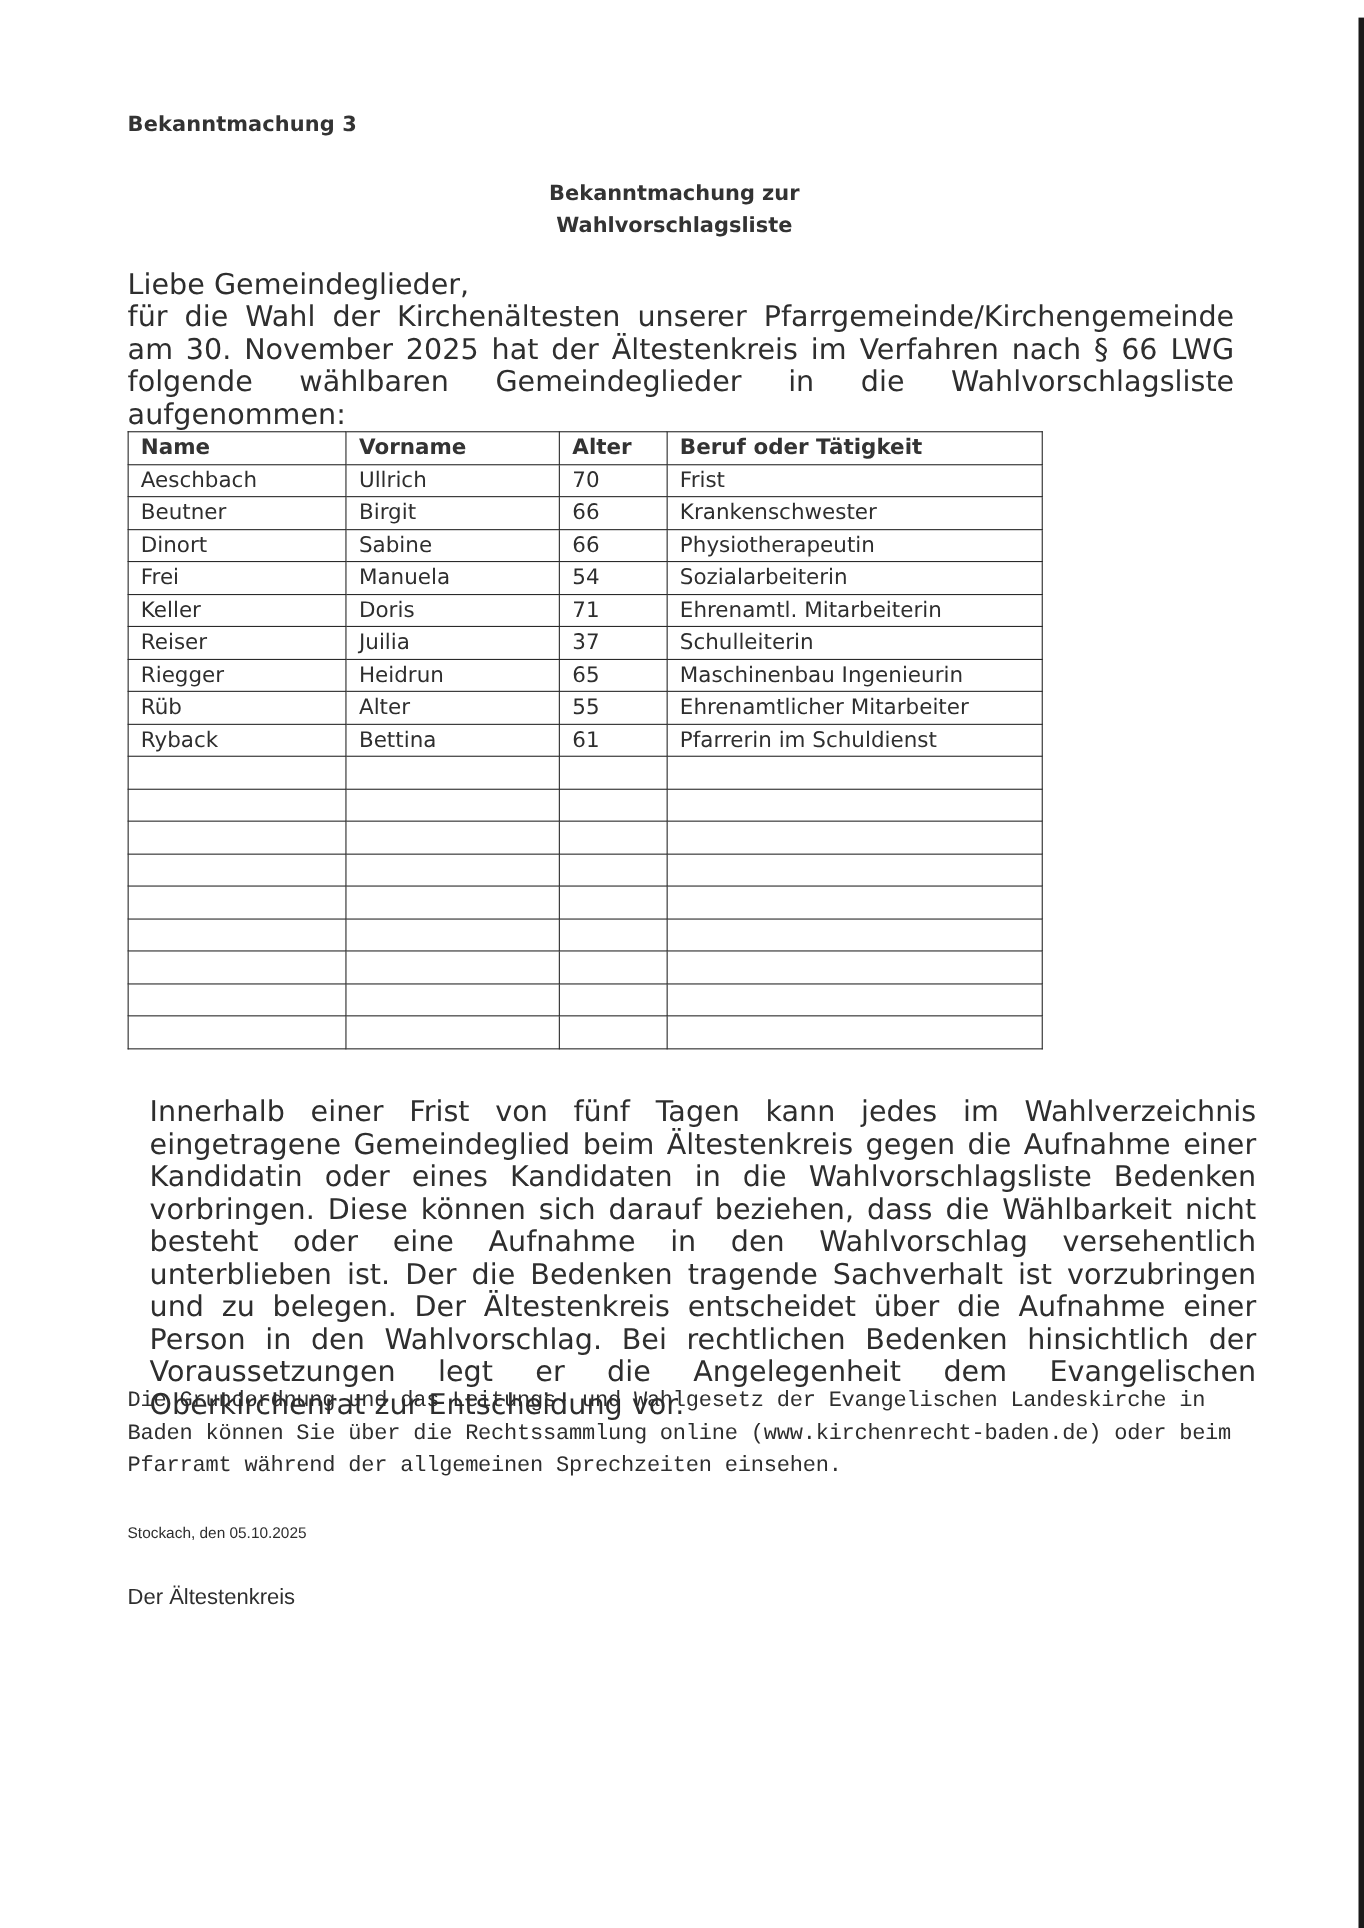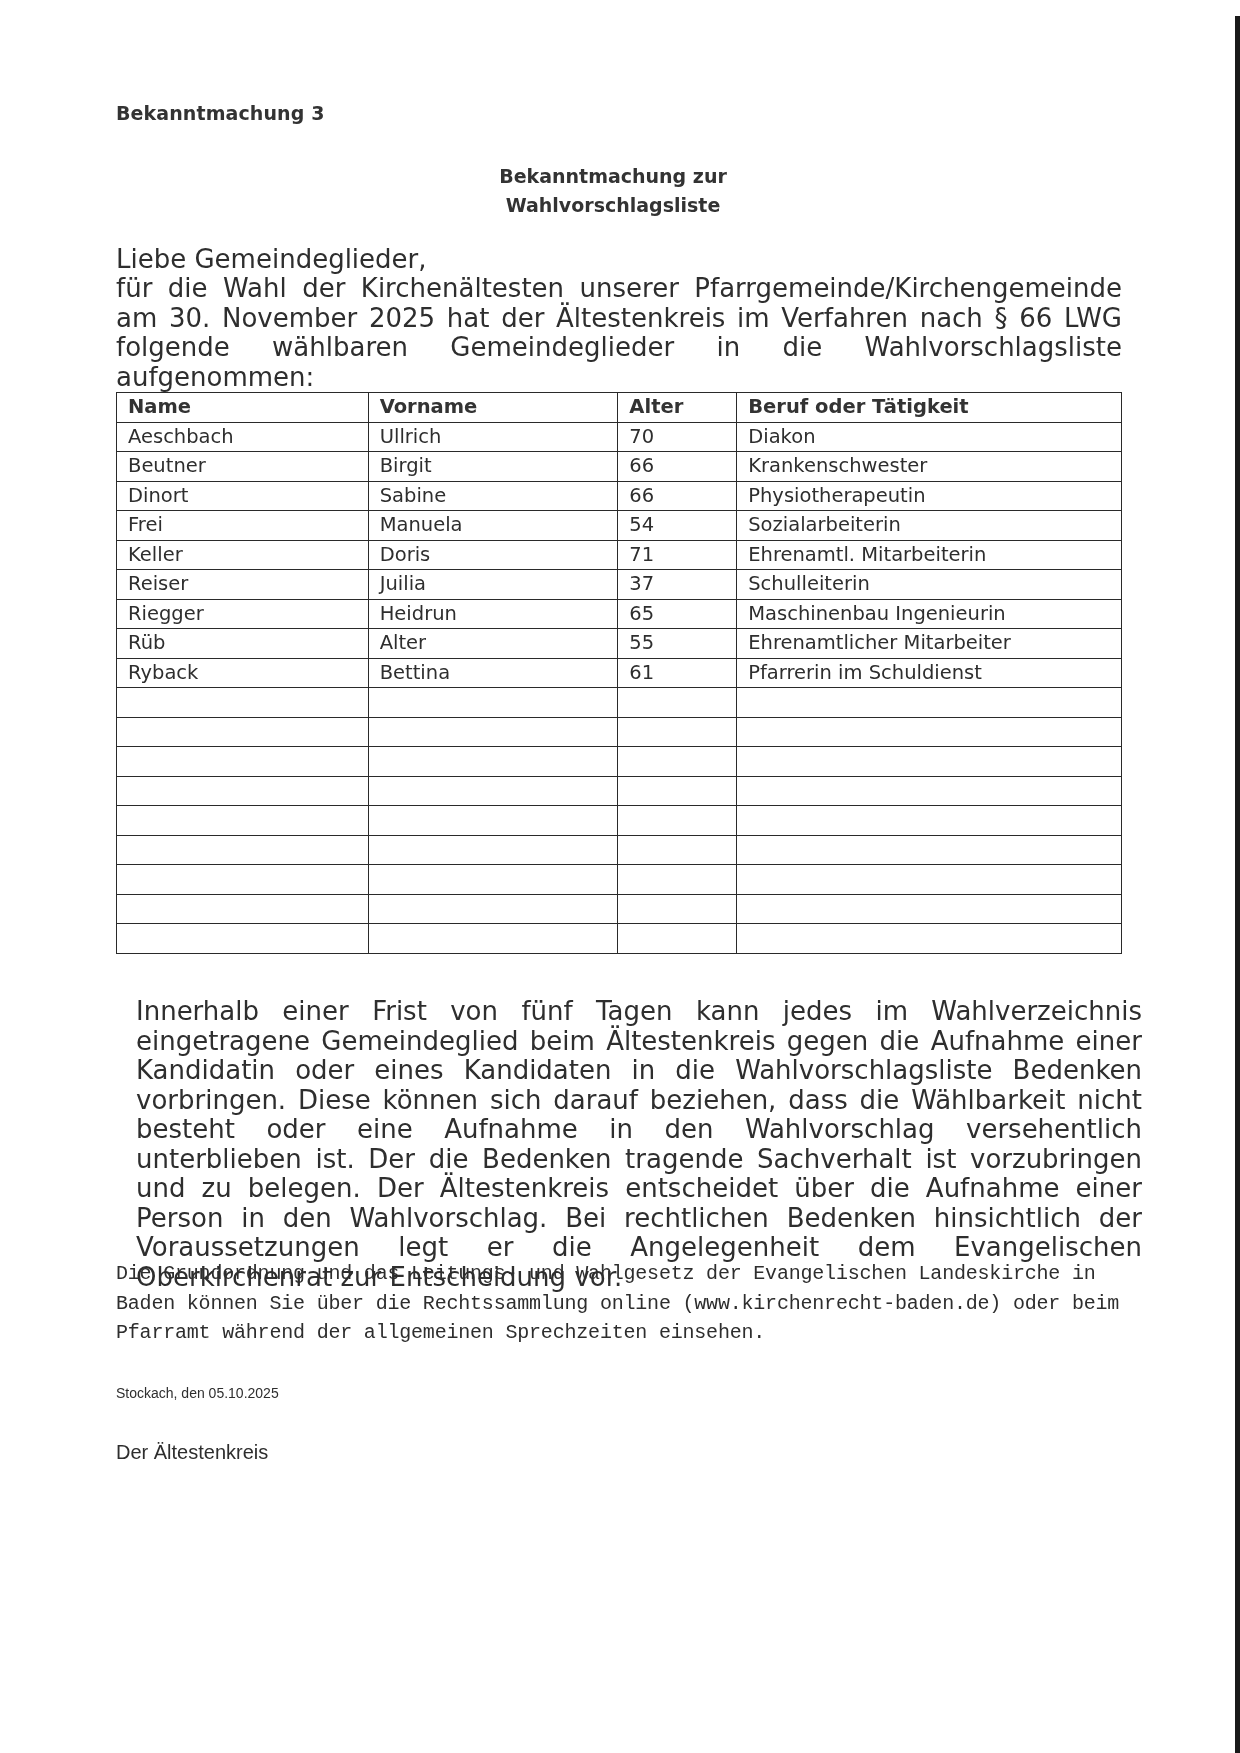--- a/index.html
+++ b/index.html
@@ -65,21 +65,21 @@
     .greeting { top: 229px; }
     .intro { top: 258px; }
     .rule-para { top: 981px; margin-left: 20px; }
     .law-para { top: 1243px; font-family: Liberation Mono, monospace; font-size: 20px; line-height: 29.5px; letter-spacing: -0.2px; }
     .place-date { top: 1363px; font-family: "Liberation Sans", sans-serif; font-size: 14px; }
     .signature { top: 1422px; font-family: "Liberation Sans", sans-serif; font-size: 20px; }
 
     table.candidates {
       position: absolute;
       left: 116px; top: 376px;
-      width: 1006px;
+      width: 832px;
       border-collapse: collapse;
       font-size: 19.5px;
       color: #2e2e2e;
     }
     table.candidates th, table.candidates td {
       border: 1.6px solid #2a2a2a;
       height: 28.5px;
       padding: 0 0 0 11px;
       text-align: left;
       vertical-align: middle;
@@ -131,21 +131,21 @@
         <th>Vorname</th>
         <th>Alter</th>
         <th>Beruf oder Tätigkeit</th>
       </tr>
     </thead>
     <tbody id="table-body">
         <tr>
           <td>Aeschbach</td>
           <td>Ullrich</td>
           <td>70</td>
-          <td>Diakon</td>
+          <td>Frist</td>
         </tr>
         <tr>
           <td>Beutner</td>
           <td>Birgit</td>
           <td>66</td>
           <td>Krankenschwester</td>
         </tr>
         <tr>
           <td>Dinort</td>
           <td>Sabine</td>

